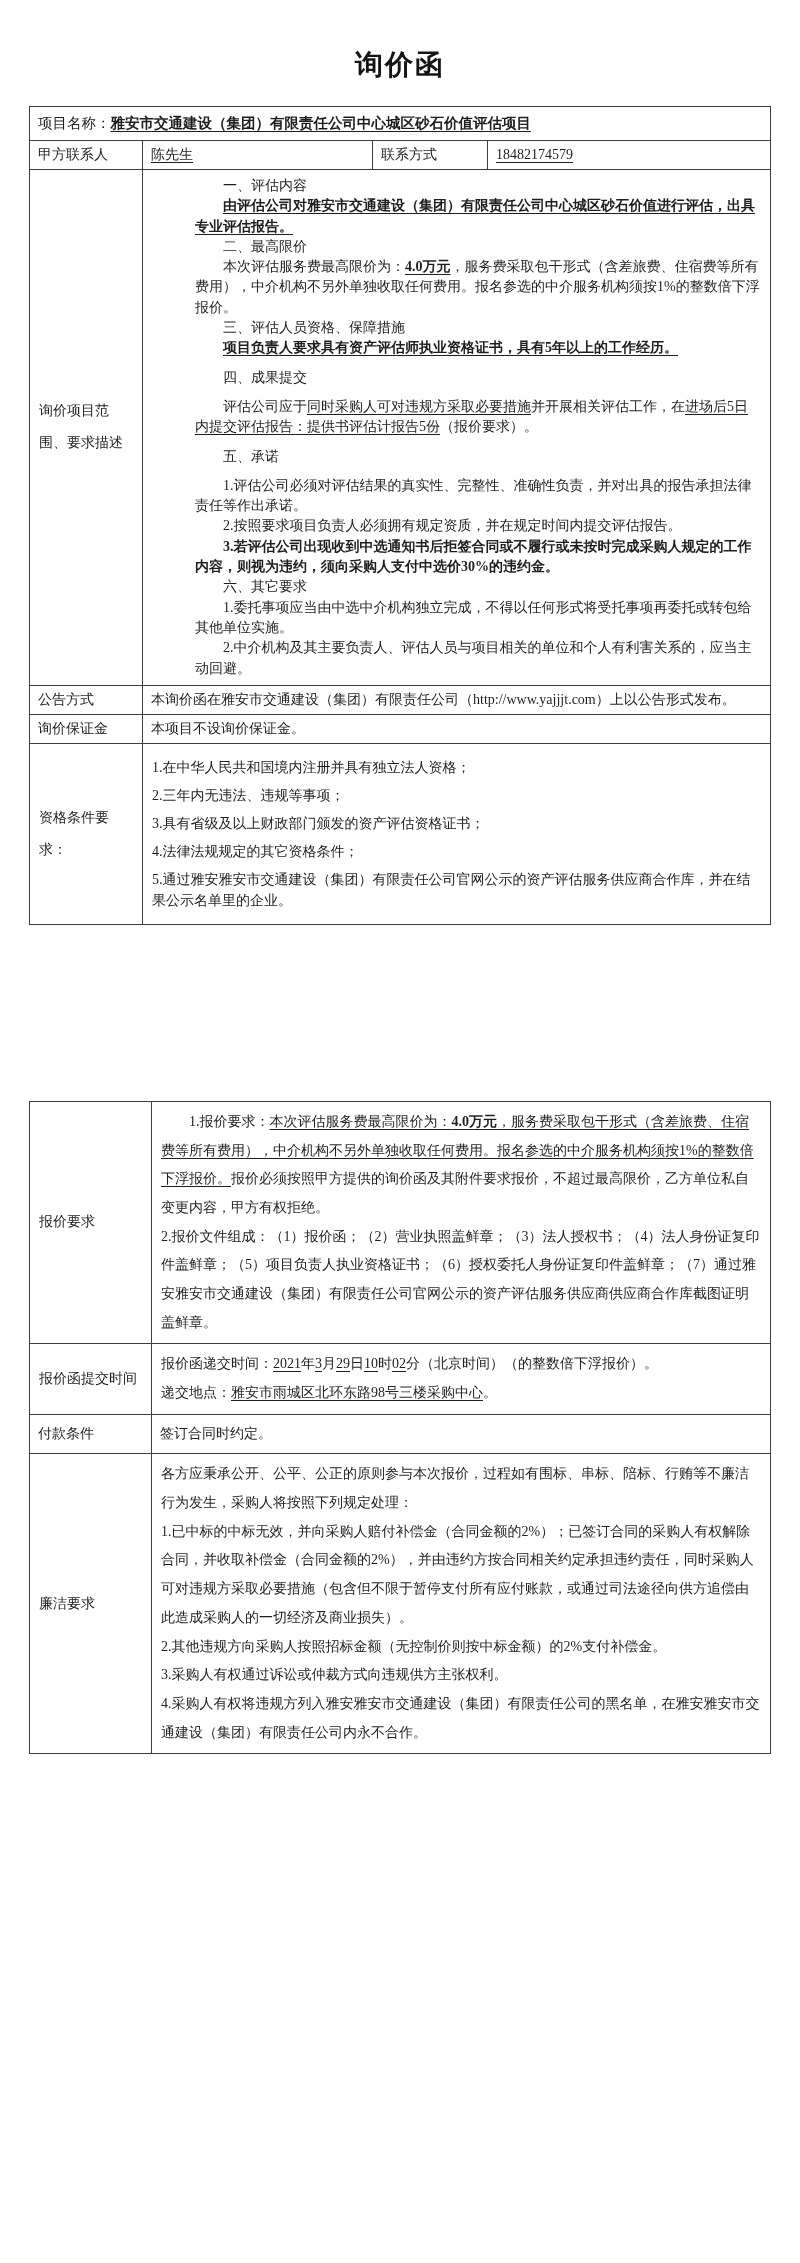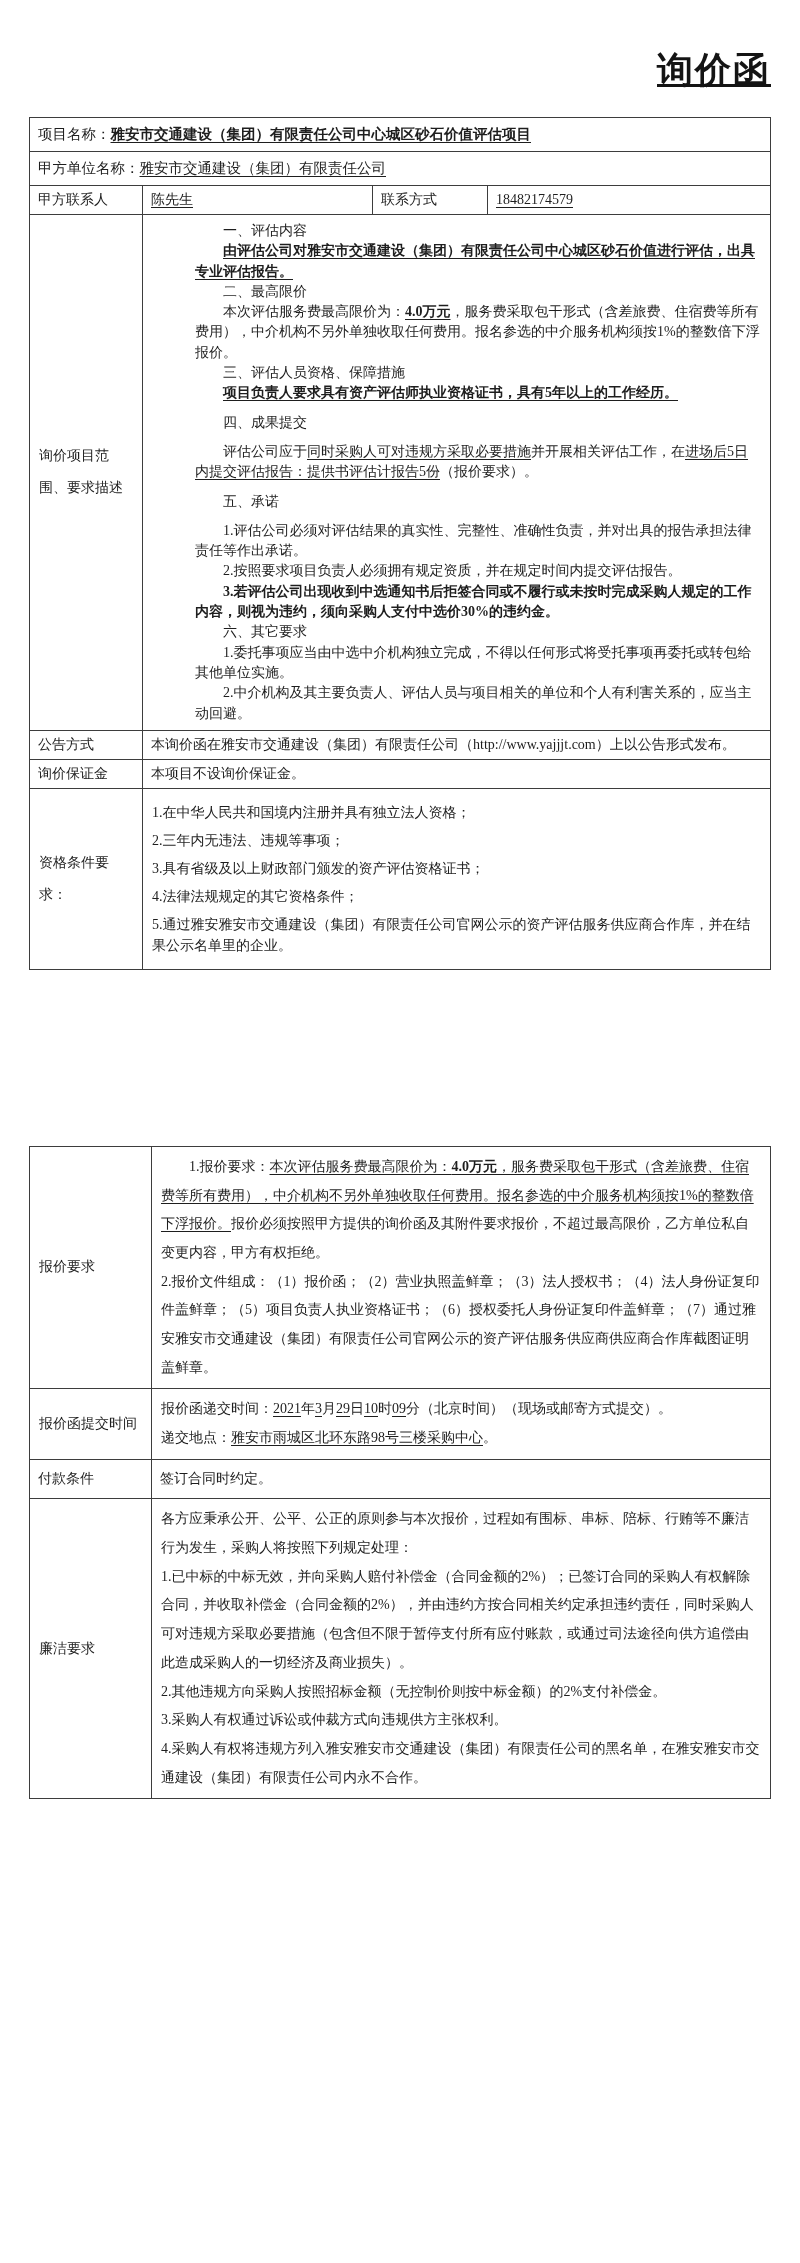--- a/index.html
+++ b/index.html
@@ -4,22 +4,22 @@
 <style>
   * { box-sizing: border-box; margin: 0; padding: 0; }
   html, body { background: #ffffff; }
   body {
     width: 800px; height: 2263px; overflow: hidden;
     font-family: "Liberation Serif", "DejaVu Serif", serif;
     color: #1e1e1e;
   }
   .page { padding: 46px 29px 0 29px; }
   h1.title {
-    text-align: right; font-size: 36px; font-weight: 700;
-    letter-spacing: 2px; color: #141414; text-decoration: underline;
+    text-align: center; font-size: 28px; font-weight: 700;
+    letter-spacing: 2px; color: #141414;
   }
   p.intro {
     margin-top: 20px; font-size: 15.5px; line-height: 1.85;
     text-indent: 2em; color: #222;
   }
   .b { font-weight: 700; }
   .u { text-decoration: underline; text-underline-offset: 3px; }
   table.t {
     width: 742px; border-collapse: collapse; table-layout: fixed;
     background: #fff;
@@ -53,23 +53,20 @@
   <table class="t t1">
     <colgroup>
         <col style="width:113px">
         <col style="width:230px">
         <col style="width:115px">
         <col>
       </colgroup>
     <tbody>
       <tr>
         <td colspan="4" class="fs14"><span>项目名称：</span><span class="b u">雅安市交通建设（集团）有限责任公司中心城区砂石价值评估项目</span></td>
-      </tr>
-      <tr>
-        <td colspan="4" class="fs14"><span>甲方单位名称：</span><span class="u">雅安市交通建设（集团）有限责任公司</span></td>
       </tr>
       <tr>
         <td>甲方联系人</td>
         <td><span class="u">陈先生</span></td>
         <td>联系方式</td>
         <td><span class="u">18482174579</span></td>
       </tr>
       <tr>
         <td class="label-cell">询价项目范围、要求描述</td>
         <td colspan="3" class="content-cell scope-cell">
@@ -120,21 +117,21 @@
       <tr>
         <td class="label-cell">报价要求</td>
         <td class="content-cell t2cell">
             <p class="ind"><span>1.报价要求：</span><span class="u">本次评估服务费最高限价为：</span><span class="b u">4.0万元</span><span class="u">，服务费采取包干形式（含差旅费、住宿费等所有费用），中介机构不另外单独收取任何费用。报名参选的中介服务机构须按1%的整数倍下浮报价。</span><span>报价必须按照甲方提供的询价函及其附件要求报价，不超过最高限价，乙方单位私自变更内容，甲方有权拒绝。</span></p>
             <p class=""><span>2.报价文件组成：（1）报价函；（2）营业执照盖鲜章；（3）法人授权书；（4）法人身份证复印件盖鲜章；（5）项目负责人执业资格证书；（6）授权委托人身份证复印件盖鲜章；（7）通过雅安雅安市交通建设（集团）有限责任公司官网公示的资产评估服务供应商供应商合作库截图证明盖鲜章。</span></p>
           </td>
       </tr>
       <tr>
         <td class="label-cell">报价函提交时间</td>
         <td class="content-cell t2cell">
-            <p class=""><span>报价函递交时间：</span><span class="u">2021</span><span>年</span><span class="u">3</span><span>月</span><span class="u">29</span><span>日</span><span class="u">10</span><span>时</span><span class="u">09</span><span>分</span><span>（北京时间）（现场或邮寄方式提交）。</span></p>
+            <p class=""><span>报价函递交时间：</span><span class="u">2021</span><span>年</span><span class="u">3</span><span>月</span><span class="u">29</span><span>日</span><span class="u">10</span><span>时</span><span class="u">02</span><span>分</span><span>（北京时间）（的整数倍下浮报价）。</span></p>
             <p class=""><span>递交地点：</span><span class="u">雅安市雨城区北环东路98号三楼采购中心</span><span>。</span></p>
           </td>
       </tr>
       <tr>
         <td>付款条件</td>
         <td class="t2cell">签订合同时约定。</td>
       </tr>
       <tr>
         <td class="label-cell">廉洁要求</td>
         <td class="content-cell t2cell">

